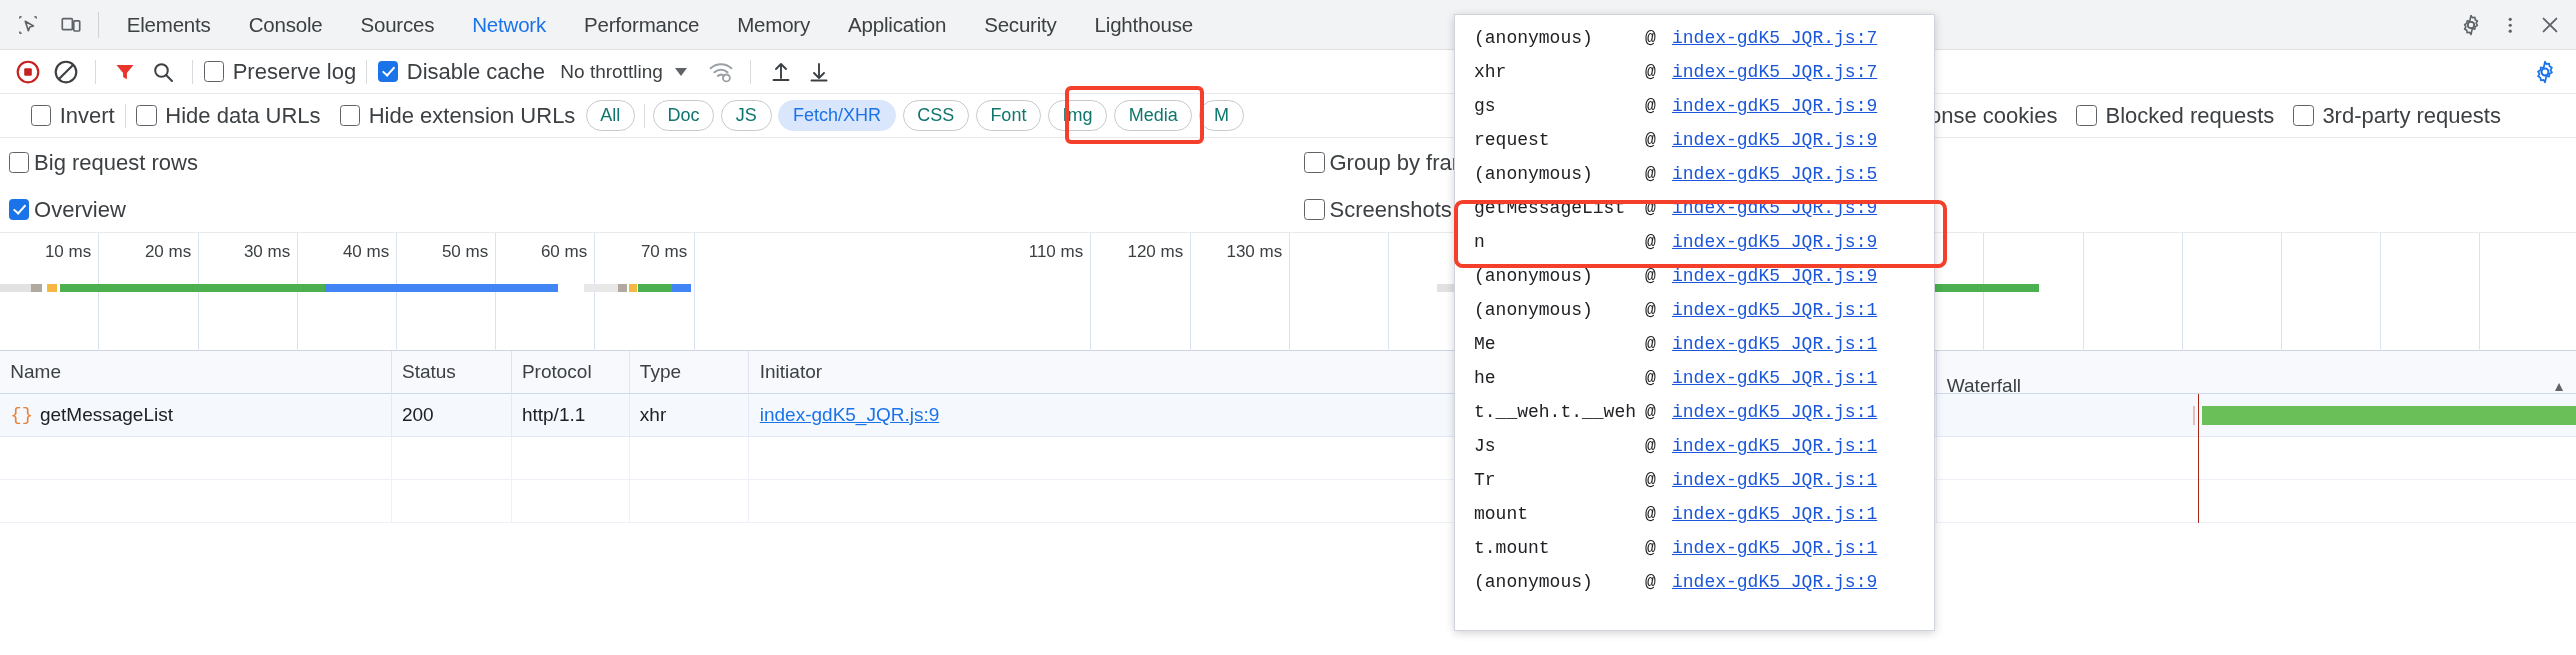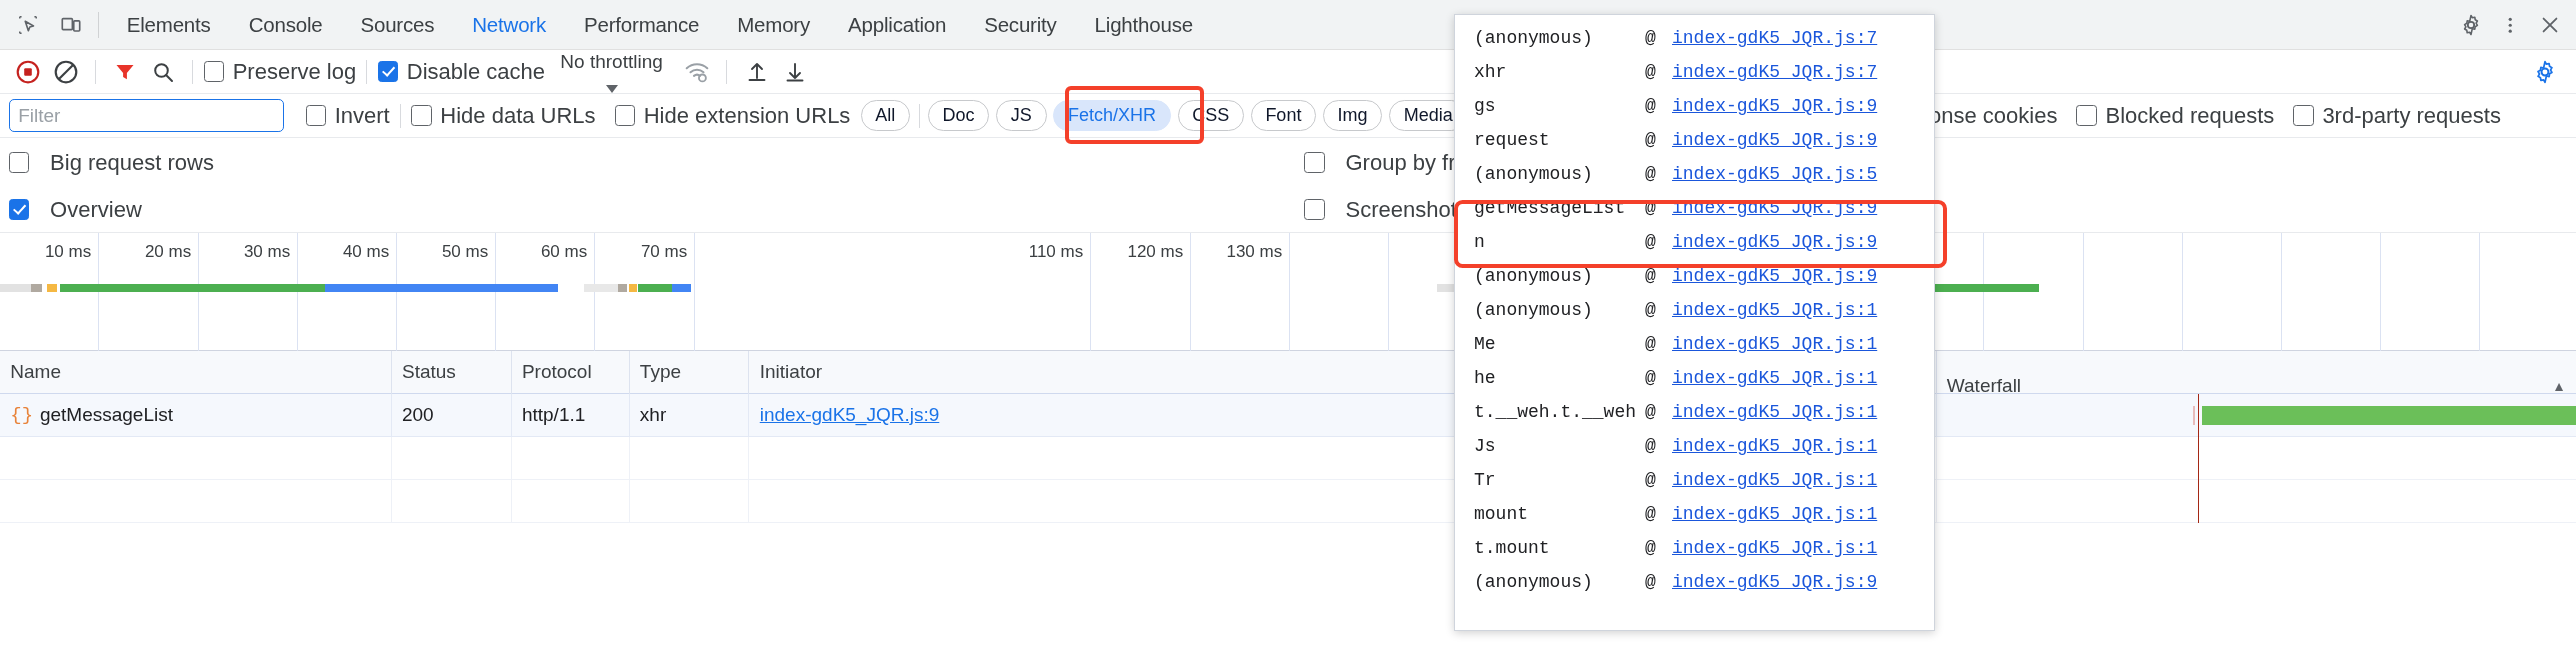--- a/index.html
+++ b/index.html
@@ -55,52 +55,51 @@
     background:#1a73e8;border-color:#1a73e8;position:relative;
   }
   .chkbox.checked::after {
     content:""; position:absolute; left:6px; top:1.7px; width:5.1px; height:10.3px;
     border:solid #fff; border-width:0 2.6px 2.6px 0; transform:rotate(42deg);
   }
   .lbl { font-size:22px; color:#3c4043; white-space:nowrap; }
   .throttle {
     font-size:19px;color:#3c4043;display:flex;align-items:center;gap:12px;cursor:pointer;
     margin-left:15.4px;
-    flex-direction:column;
   }
   .caret { width:0;height:0;border-left:6.8px solid transparent;border-right:6.8px solid transparent;border-top:8.6px solid #5f6368; }
 
   
   .toolbar2 {
     position:absolute; top:94px; left:0; width:2576px; height:44px;
     background:#fff; display:flex; align-items:center; padding-left:8.6px;
     border-bottom:0.9px solid #e8eaed;
   }
   .filterinput {
     width:275px;height:32.5px;border:1.7px solid #1a73e8;border-radius:5.1px;
     font-size:19px;color:#3c4043;padding:0 8.6px;outline:none;
     font-family:"Liberation Sans", sans-serif; background:#fff;
   }
   .filterinput::placeholder { color:#9aa0a6; }
   .typebtns { display:flex; align-items:center; gap:6.8px; margin-left:10.3px; }
   .typebtn {
     padding:3.4px 13.7px;height:31px;display:flex;align-items:center;justify-content:center;
-    border:0.9px solid #c7c9cc;border-radius:15.4px;font-size:18px;color:#0f172a;
+    border:0.9px solid #c7c9cc;border-radius:15.4px;font-size:18px;color:#0f766e;
     cursor:pointer;white-space:nowrap;background:#fff;
   }
   .typebtn.sel { background:#d9e6fb; border-color:#d9e6fb; color:#1a73e8; }
 
   
   .toolbar3 {
     position:absolute; top:139px; left:0; width:2576px; height:94px;
     background:#fff; border-bottom:0.9px solid #e8eaed;
   }
   .t3-left { position:absolute; left:8.6px; top:0; }
   .t3-right { position:absolute; left:1304px; top:0; }
-  .t3-row { height:47px; display:flex; align-items:center; gap:21px; cursor:pointer;text-align:right; }
+  .t3-row { height:47px; display:flex; align-items:center; gap:5px; cursor:pointer;text-align:right; }
 
   
   .overview {
     position:absolute; top:233px; left:0; width:2576px; height:118px;
     background:#fff; border-bottom:0.9px solid #cfd4e0;
   }
   .ov-ruler { position:absolute; top:0; left:0; width:2576px; height:43px; }
   .tick {
     position:absolute; top:0; height:118px; width:0.9px; background:#dbe2f2;
   }
@@ -305,21 +304,20 @@
     </div>
     <div style="position:absolute;right:12px;" class="tl-btn">
       <svg class="icon-svg" width="26" height="26" viewBox="0 0 24 24">
         <circle cx="12" cy="12" r="3.2" fill="none" stroke="#1a73e8" stroke-width="1.8"></circle>
         <path d="M12 2.5l1.3 2.2 2.5-.5.4 2.5 2.2 1.3-1.3 2.2 1.3 2.2-2.2 1.3-.4 2.5-2.5-.5L12 21.5l-1.3-2.2-2.5.5-.4-2.5-2.2-1.3L6.9 13.8 5.6 11.6l2.2-1.3.4-2.5 2.5.5z" fill="none" stroke="#1a73e8" stroke-width="1.6" stroke-linejoin="round"></path>
       </svg>
     </div>
   </div>
 
   <div class="toolbar2">
-    <input class="filterinput" value="" placeholder="Filter" style="">
     <div style="width:22px"></div>
     <div class="chk-row">
       <span class="chkbox"></span>
       <span class="lbl">Invert</span>
     </div>
     <div class="vsep"></div>
     <div class="chk-row">
       <span class="chkbox"></span>
       <span class="lbl">Hide data URLs</span>
     </div>

